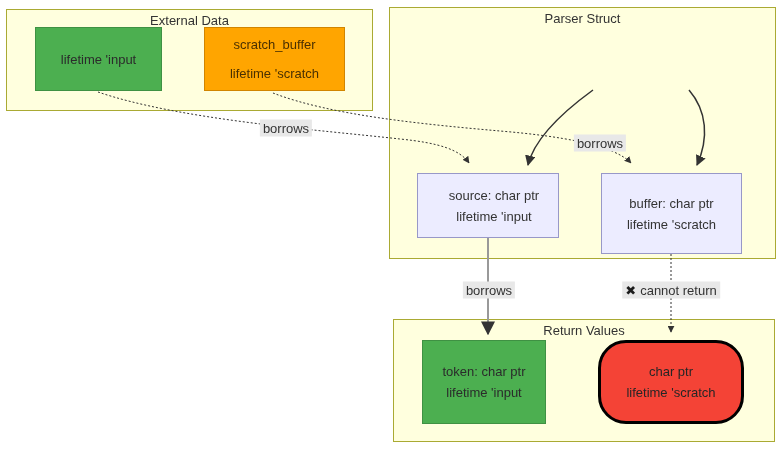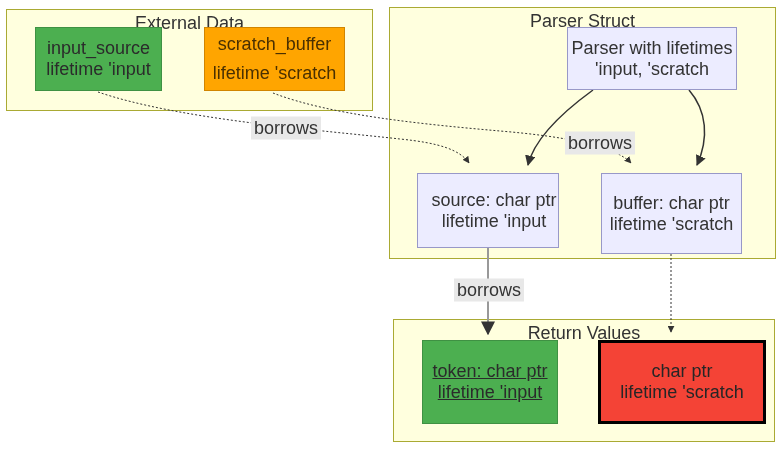--- a/index.html
+++ b/index.html
@@ -2,21 +2,21 @@
 <html><head>
 <meta charset="utf-8">
 <style>
   html, body { margin: 0; padding: 0; background: #ffffff; }
   #canvas {
     position: relative;
     width: 784px;
     height: 452px;
     background: #ffffff;
     font-family: "Liberation Sans", "DejaVu Sans", sans-serif;
-    font-size: 18px;
+    font-size: 13px;
     color: #333333;
     overflow: hidden;
   }
   .cluster {
     position: absolute;
     background: #ffffde;
     border: 1px solid #aaaa33;
     box-sizing: border-box;
     z-index: 1;
   }
@@ -87,54 +87,52 @@
     </defs>
     <path d="M 98 92 C 180 120, 320 130, 400 139 C 440 143, 460 150, 469 163" fill="none" stroke="#333333" stroke-width="1" stroke-dasharray="2 2" marker-end="url(#arrow)"></path>
     <path d="M 273 93 C 330 115, 420 124, 500 131 C 560 136, 614 145, 631 163" fill="none" stroke="#333333" stroke-width="1" stroke-dasharray="2 2" marker-end="url(#arrow)"></path>
     <path d="M 593 90 C 560 114, 534 140, 528 165" fill="none" stroke="#333333" stroke-width="1.5" marker-end="url(#arrow)"></path>
     <path d="M 689 90 C 707 111, 709 138, 697 165" fill="none" stroke="#333333" stroke-width="1.5" marker-end="url(#arrow)"></path>
     <path d="M 488 238 L 488 334" fill="none" stroke="#999999" stroke-width="2" marker-end="url(#arrow)"></path>
     <path d="M 671 238 L 671 332" fill="none" stroke="#333333" stroke-width="1" stroke-dasharray="2 2" marker-end="url(#arrow)"></path>
   </svg>
 
   <div class="node node-green" style="left:35px; top:27px; width:127px; height:64px;">
-    <div>input_source</div>
     <div>lifetime 'input</div>
   </div>
 
   <div class="node node-orange" style="left:204px; top:27px; width:141px; height:64px;">
     <div>scratch_buffer</div>
     <div>lifetime 'scratch</div>
   </div>
 
-  <div class="node node-lavender" style="left:567px; top:27px; width:170px; height:63px;">
-    <div>Parser with lifetimes</div>
-    <div>'input, 'scratch</div>
-  </div>
 
-  <div class="node node-lavender" style="left:417px; top:173px; width:142px; height:75px;padding-left:12px;">
+  <div class="node node-lavender" style="left:417px; top:173px; width:142px; height:65px;padding-left:12px;">
     <div>source: char ptr</div>
     <div>lifetime 'input</div>
   </div>
 
   <div class="node node-lavender" style="left:601px; top:173px; width:141px; height:81px;">
     <div>buffer: char ptr</div>
     <div>lifetime 'scratch</div>
   </div>
 
-  <div class="node node-green" style="left:422px; top:340px; width:136px; height:84px;text-decoration:underline;">
+  <div class="node node-green" style="left:422px; top:340px; width:124px; height:84px;">
     <div>token: char ptr</div>
     <div>lifetime 'input</div>
   </div>
 
-  <div class="node node-red" style="left:598px; top:340px; width:168px; height:84px;">
+  <div class="node node-red" style="left:598px; top:340px; width:146px; height:84px;border-radius:28px;">
     <div>char ptr</div>
     <div>lifetime 'scratch</div>
   </div>
 
   <div class="edge-label" style="left:286px; top:128px;">borrows</div>
 
   <div class="edge-label" style="left:600px; top:143px;">borrows</div>
 
   <div class="edge-label" style="left:489px; top:290px;">borrows</div>
 
+  <div class="edge-label" style="left:671px; top:290px;">
+    <span class="cross-icon icon-gap">✖</span><span>cannot return</span>
+  </div>
 
 </div>
 
 </body></html>

